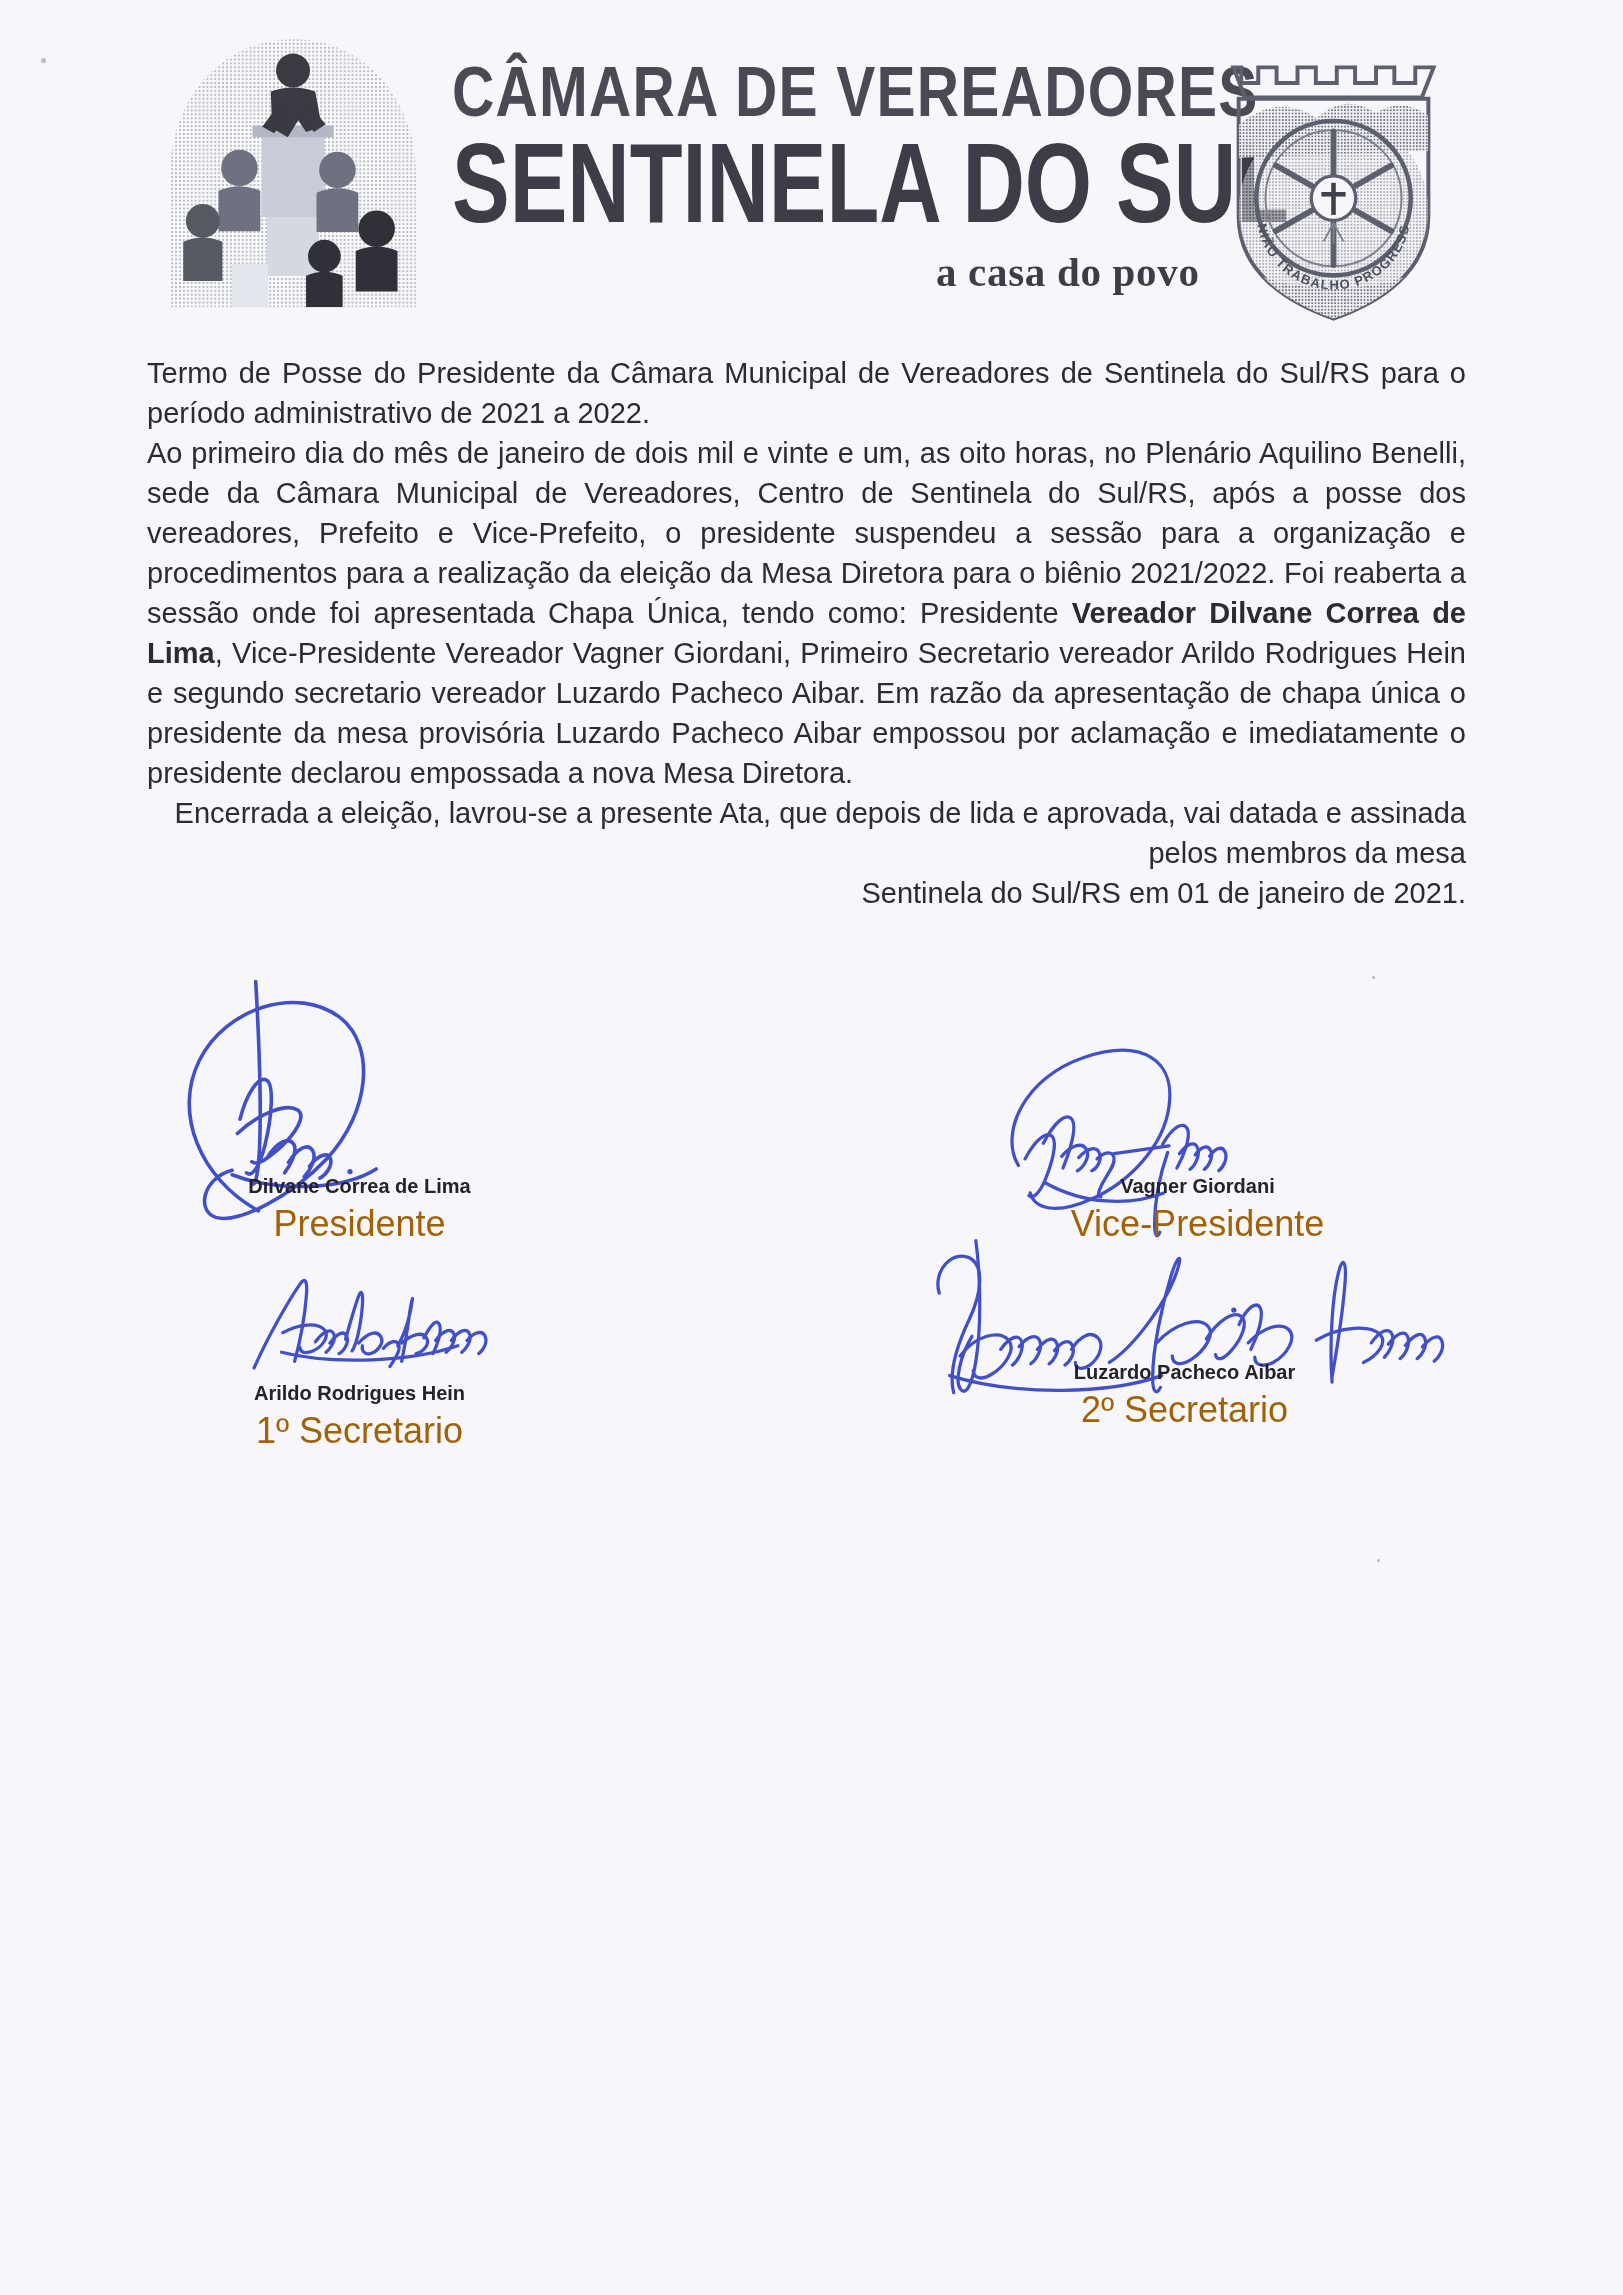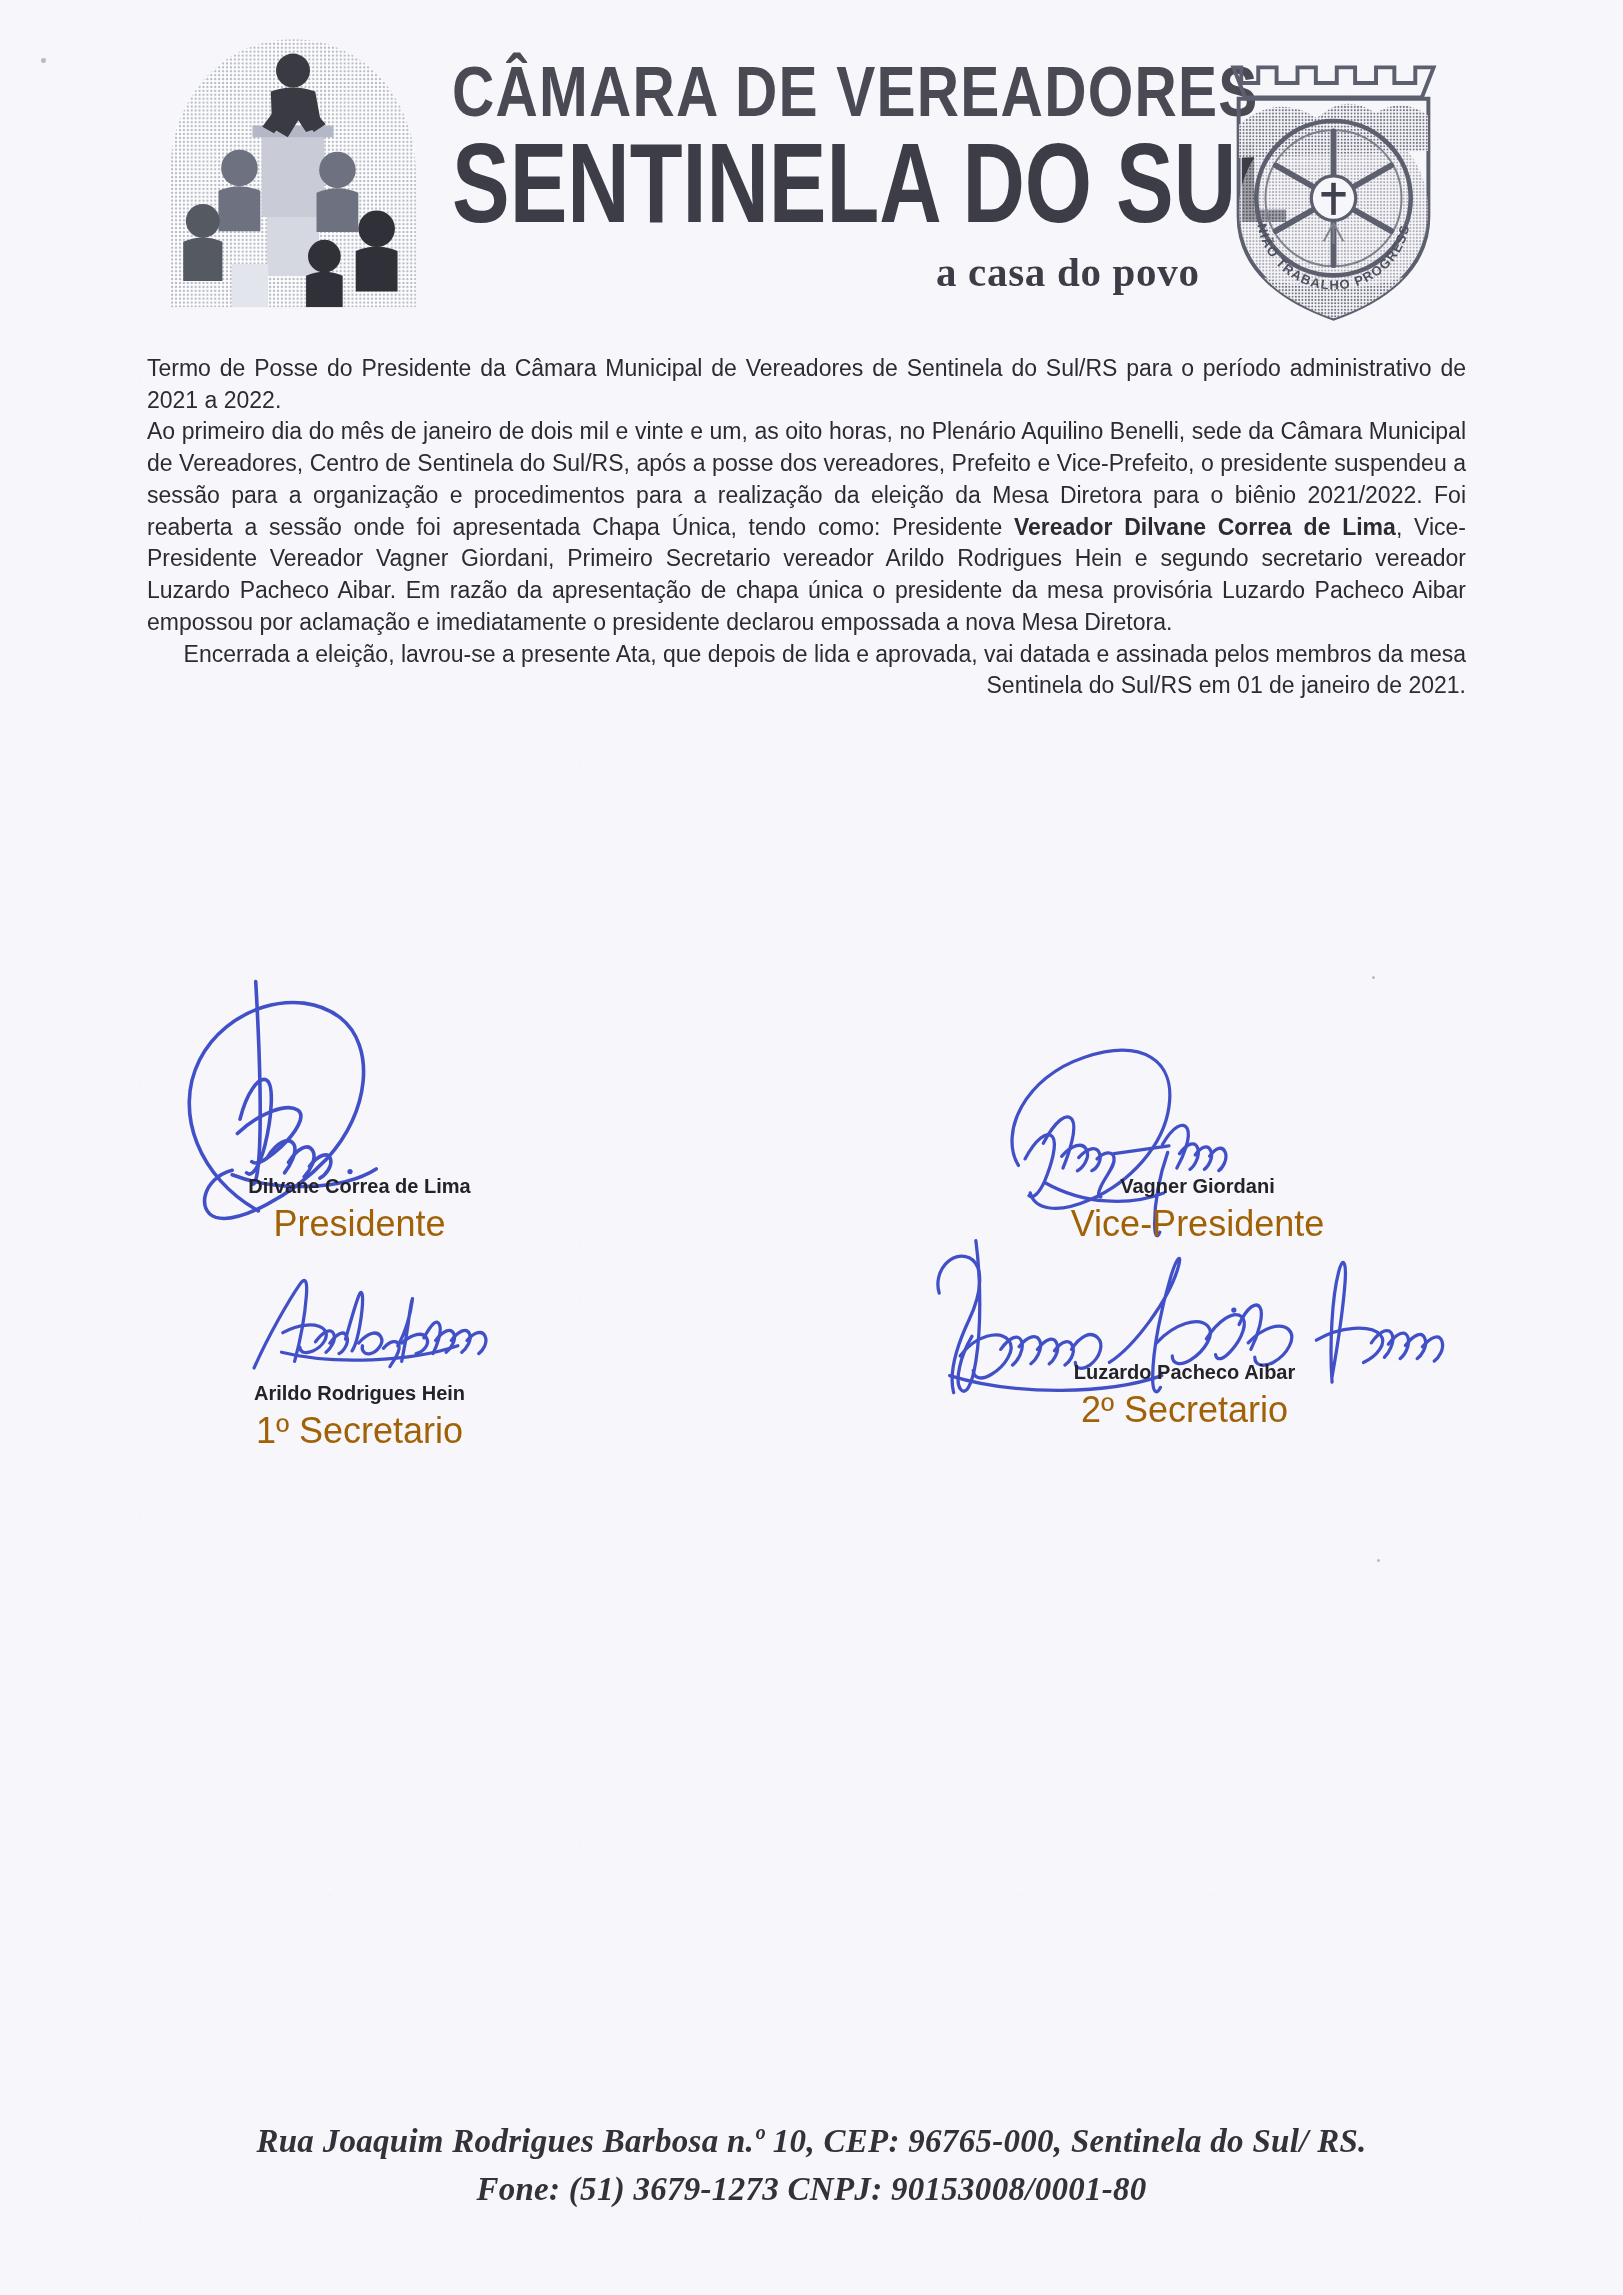--- a/index.html
+++ b/index.html
@@ -94,21 +94,21 @@
     left: 1219px; top: 19.6px;
     width: 229px; height: 308px;
   }
 
   
   .body-text {
     position: absolute;
     left: 147px;
     top: 353px;
     width: 1319px;
-    font-size: 23px;
+    font-size: 29px;
     line-height: 1.38;
     text-align: justify;
     color: #2b2b33;
   }
   .body-text p {
     margin: 0 0 0 0;
     text-align: justify;
     text-justify: inter-word;
   }
   .body-text p.last-line,
@@ -382,19 +382,15 @@
         </g>
         <circle cx="490" cy="136" r="4" fill="#4250c8"></circle>
       </svg>
     </div>
     <div class="sig-block" style="left:864px; top:412px; width:641px;">
       <div class="sig-name">Luzardo Pacheco Aibar</div>
       <div class="sig-role">2º Secretario</div>
     </div>
   </div>
 
-  <div class="footer">
-    <div class="footer-line">Rua Joaquim Rodrigues Barbosa n.º 10, CEP: 96765-000,  Sentinela do Sul/ RS.</div>
-    <div class="footer-line">Fone: (51) 3679-1273 CNPJ: 90153008/0001-80</div>
-  </div>
 
 </div>
 
 
 </body></html>

